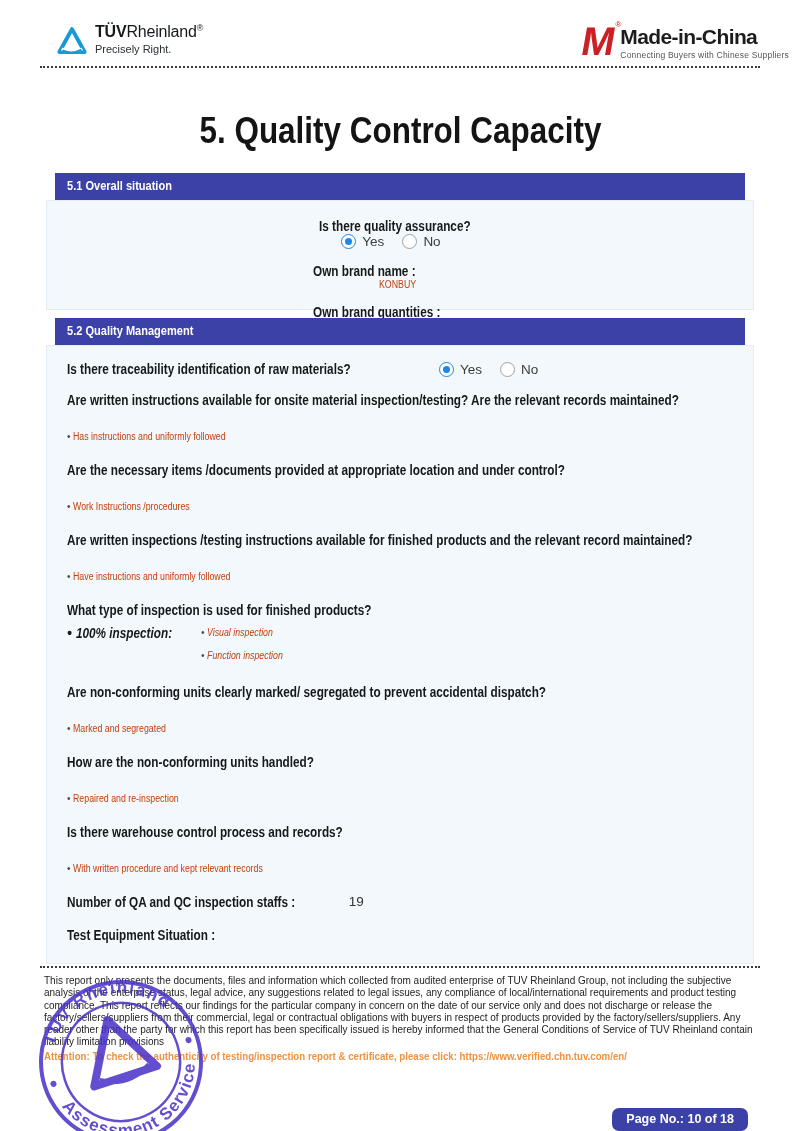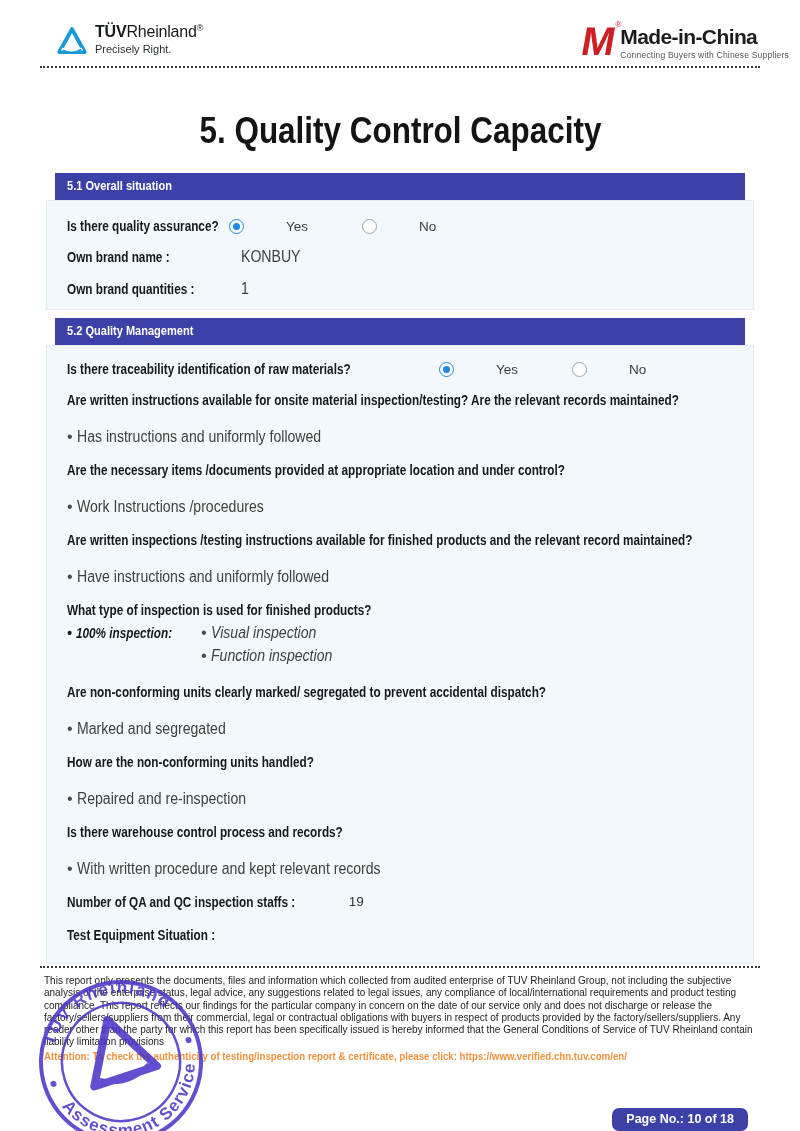--- a/index.html
+++ b/index.html
@@ -37,35 +37,35 @@
   .sec-bar .fit { display:inline-block; transform:scaleX(0.92); transform-origin:0 50%; white-space:nowrap; }
   .bar-1 { top:173px; }
   .bar-2 { top:318px; }
   .sec-body { position:absolute; left:46px; width:708px; background:#f3f8fc; border:1px solid #e4edf5; }
   .body-1 { top:200px; height:110px; padding:17px 20px 0 20px; }
   .body-2 { top:345px; height:619px; padding:15px 20px 0 20px; }
 
   .row { display:flex; align-items:center; }
   .q { font-size:14px; font-weight:bold; color:#17181a; white-space:nowrap; }
   .q .fit, .a .fit, .val-fit { display:inline-block; transform:scaleX(0.84); transform-origin:0 50%; white-space:nowrap; }
-  .a { font-size:16px; color:#404040; white-space:nowrap; }
+  .a { font-size:10px; color:#c2410c; white-space:nowrap; }
   .a .fit { transform:scaleX(0.88); }
   .bullet::before { content:"\2022\00a0"; }
   .a.bullet::before { color:#4a4a4a; }
   .q.bullet::before { color:#17181a; }
 
   
-  .radio-group { display:flex; align-items:center;gap:36px; }
+  .radio-group { display:flex; align-items:center; }
   .radio { width:15px; height:15px; border-radius:50%; border:1.5px solid #1e88e5; background:#fff; display:inline-flex; align-items:center; justify-content:center; flex:0 0 auto; }
   .radio .dot { width:7px; height:7px; border-radius:50%; background:#1e88e5; }
   .radio.off { border-color:#9aa2a9; }
   .radio-label { font-size:13.5px; color:#3c3c3c; margin:0 18px 0 6px; }
 
   
-  .body-1 .row { margin-bottom:14px; }
+  .body-1 .row { margin-bottom:14px;flex-direction:column; }
   .lbl-w { width:174px; flex:0 0 auto; }
 
   
   .trace-row { margin-bottom:4px; }
   .qa-q { margin-top:13px; line-height:20px; }
   .qa-a { margin-top:17px; line-height:20px; }
   .insp-row { display:flex; margin-top:3px;font-style:italic; }
   .insp-label { width:134px; flex:0 0 auto; line-height:20px; }
   .insp-methods .a { display:block; line-height:20px; margin-bottom:3px; }
   .staff-row { margin-top:13px; line-height:20px; display:flex; align-items:center; }

